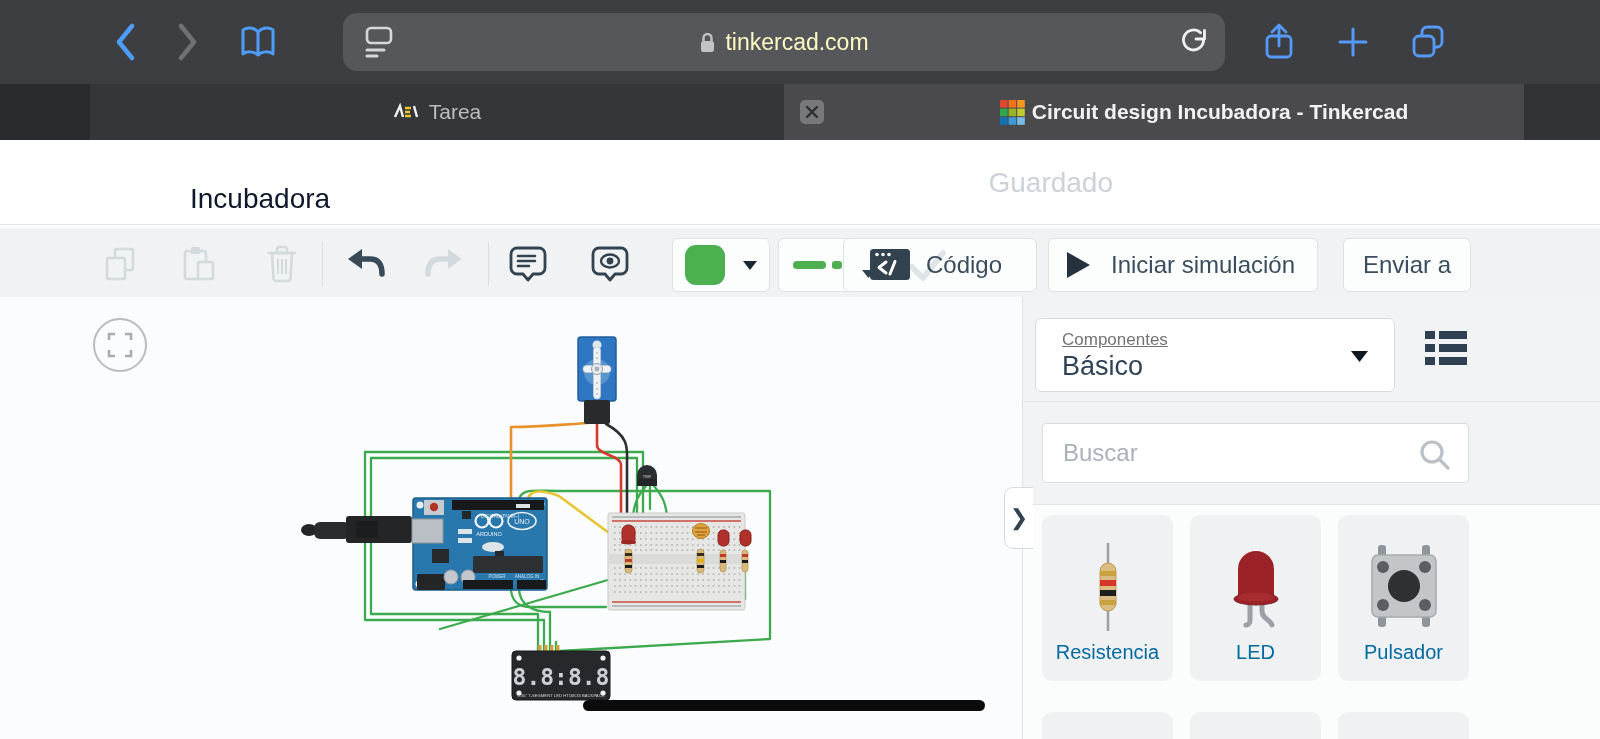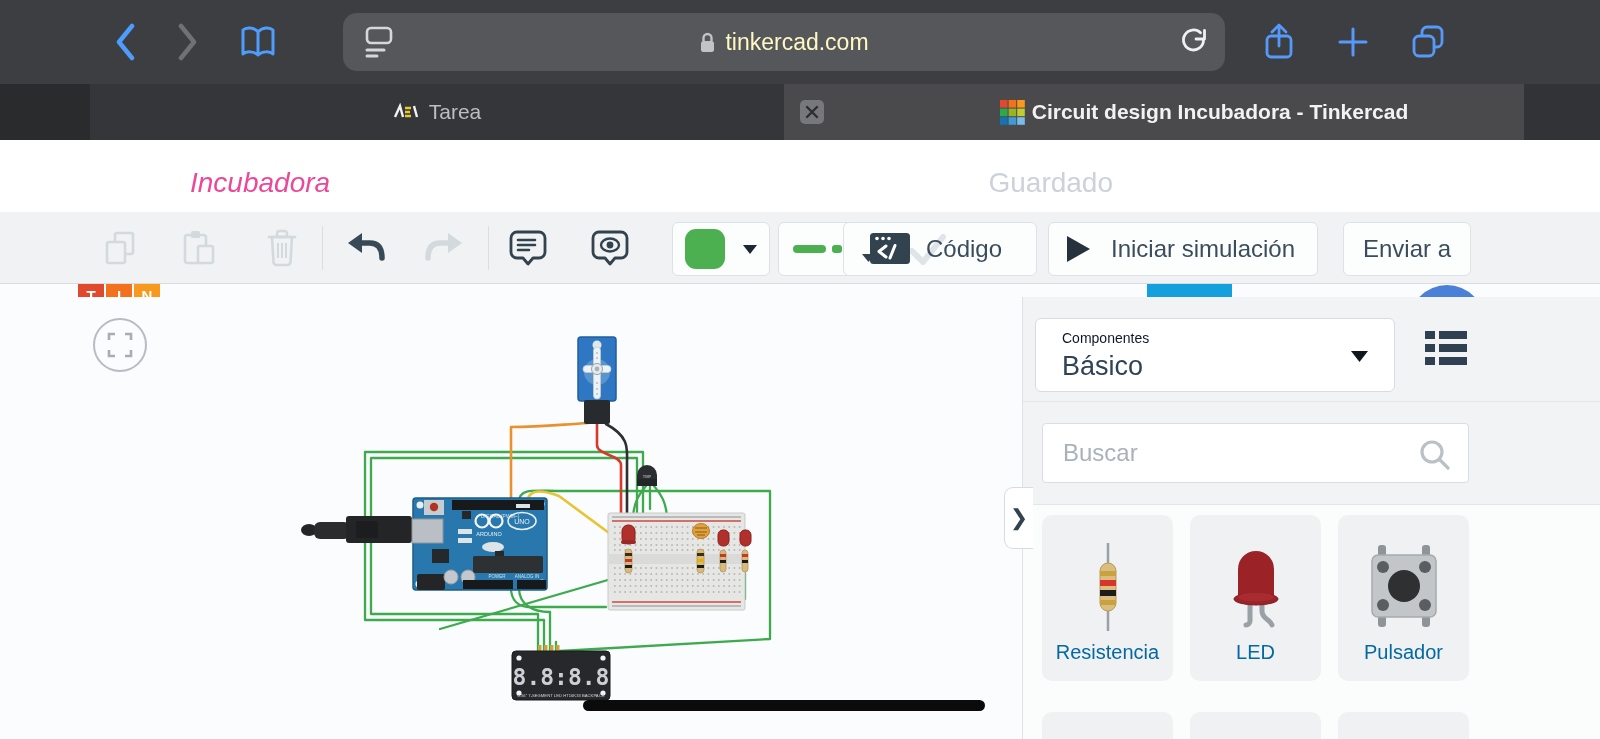--- a/index.html
+++ b/index.html
@@ -25,47 +25,47 @@
   .tab-active { left:784px; top:0; width:740px; height:56px; background:#4a4a4d; display:flex; align-items:center; cursor:pointer; }
   .tab-close { position:absolute; left:16px; top:16px; width:24px; height:24px; background:#77787b; border-radius:5px;
                display:flex; align-items:center; justify-content:center; cursor:pointer; }
   .tab-title-wrap { position:absolute; left:140px; right:40px; top:0; bottom:0; display:flex; align-items:center; justify-content:center; gap:7px; }
   .tab-active span { color:#f2f2f4; font-size:21px; font-weight:bold; }
 
   
   .tc-header { left:0; top:140px; width:1600px; height:85px; background:#ffffff; border-bottom:1px solid #e4e7ea; }
   .logo { left:78px; top:142px; width:82px; height:82px; display:grid; grid-template-columns:repeat(3,1fr); gap:2px; cursor:pointer; }
   .logo div { display:flex; align-items:center; justify-content:center; color:#fff; font-weight:bold; font-size:15px; }
-  .doc-title { left:190px; top:0; height:85px; display:flex; align-items:center; font-size:28px; color:#ec4899;font-style:italic; }
+  .doc-title { left:190px; top:16px; height:85px; display:flex; align-items:center; font-size:28px; color:#0f172a; }
   .saved { right:487px; top:0; height:85px; display:flex; align-items:center; font-size:28px; color:#ccd2d9; }
   .view-btn { top:141px; width:85px; height:84px; display:flex; align-items:center; justify-content:center; cursor:pointer; }
   .view-btn.active { background:#14a0dc; }
   .avatar { left:1409px; top:145px; width:76px; height:76px; border-radius:50%; background:#4b80d8; overflow:hidden; cursor:pointer; }
 
   
-  .etb { left:0; top:212px; width:1600px; height:72px; background:#f0f2f3; border-bottom:1px solid #d8dcdf; }
+  .etb { left:0; top:228px; width:1600px; height:72px; background:#f0f2f3; border-bottom:1px solid #d8dcdf; }
   .etb-ico { top:14px; width:44px; height:44px; display:flex; align-items:center; justify-content:center; cursor:pointer; }
   .sep { top:14px; width:1px; height:44px; background:#dcdfe2; }
   .tbtn { top:10px; height:54px; background:#fcfdfd; border:1px solid #dde2e6; border-radius:6px;
           display:flex; align-items:center; cursor:pointer; }
   .tbtn-label { font-size:24px; color:#3b4d5c; }
 
   
   .main { left:0; top:297px; width:1600px; height:442px; }
   .canvas { left:0; top:0; width:1022px; height:442px; background:#fbfcfd; }
   .fitbtn { left:93px; top:21px; width:54px; height:54px; border:2px solid #b6bcc2; border-radius:50%;
             display:flex; align-items:center; justify-content:center; cursor:pointer; }
   .homebar { left:583px; top:403px; width:402px; height:11px; background:#0b0b0b; border-radius:6px; }
 
   
   .sidebar { left:1022px; top:0; width:578px; height:442px; background:#fbfcfc; border-left:1px solid #e0e3e6; }
   .sb-top { left:0; top:0; width:578px; height:105px; background:#f2f3f5; border-bottom:1px solid #e3e6e9; }
   .sb-search { left:0; top:105px; width:578px; height:103px; background:#f2f3f5; border-bottom:1px solid #e3e6e9; }
   .dd-card { left:12px; top:21px; width:360px; height:74px; background:#fff; border:1px solid #d8dcdf; border-radius:6px; cursor:pointer; }
-  .dd-label { position:absolute; left:26px; top:11px; font-size:14px; color:#0f172a; }
+  .dd-label { position:absolute; left:26px; top:11px; font-size:17px; color:#737373;text-decoration:underline; }
   .dd-value { position:absolute; left:26px; top:32px; font-size:27px; color:#2f4356; }
   .search-box { left:19px; top:21px; width:427px; height:60px; background:#fff; border:1px solid #dadee2; border-radius:4px; }
   .search-box input { position:absolute; left:20px; top:0; width:340px; height:58px; border:0; outline:0; font-size:24px;
                       color:#49535c; background:transparent; font-family:"Liberation Sans",sans-serif; }
   .search-box input::placeholder { color:#a9b2ba; }
   .cards { left:0; top:208px; width:578px; height:234px; background:#fbfcfc; }
   .card { top:10px; width:131px; height:166px; background:#eff1f3; border-radius:10px; cursor:pointer;
           display:flex; flex-direction:column; align-items:center; }
   .card-label { position:absolute; bottom:17px; width:100%; text-align:center; font-size:20px; color:#0369a1; }
   .card2 { top:207px; width:131px; height:27px; background:#eff1f3; border-radius:10px 10px 0 0; cursor:pointer; }

